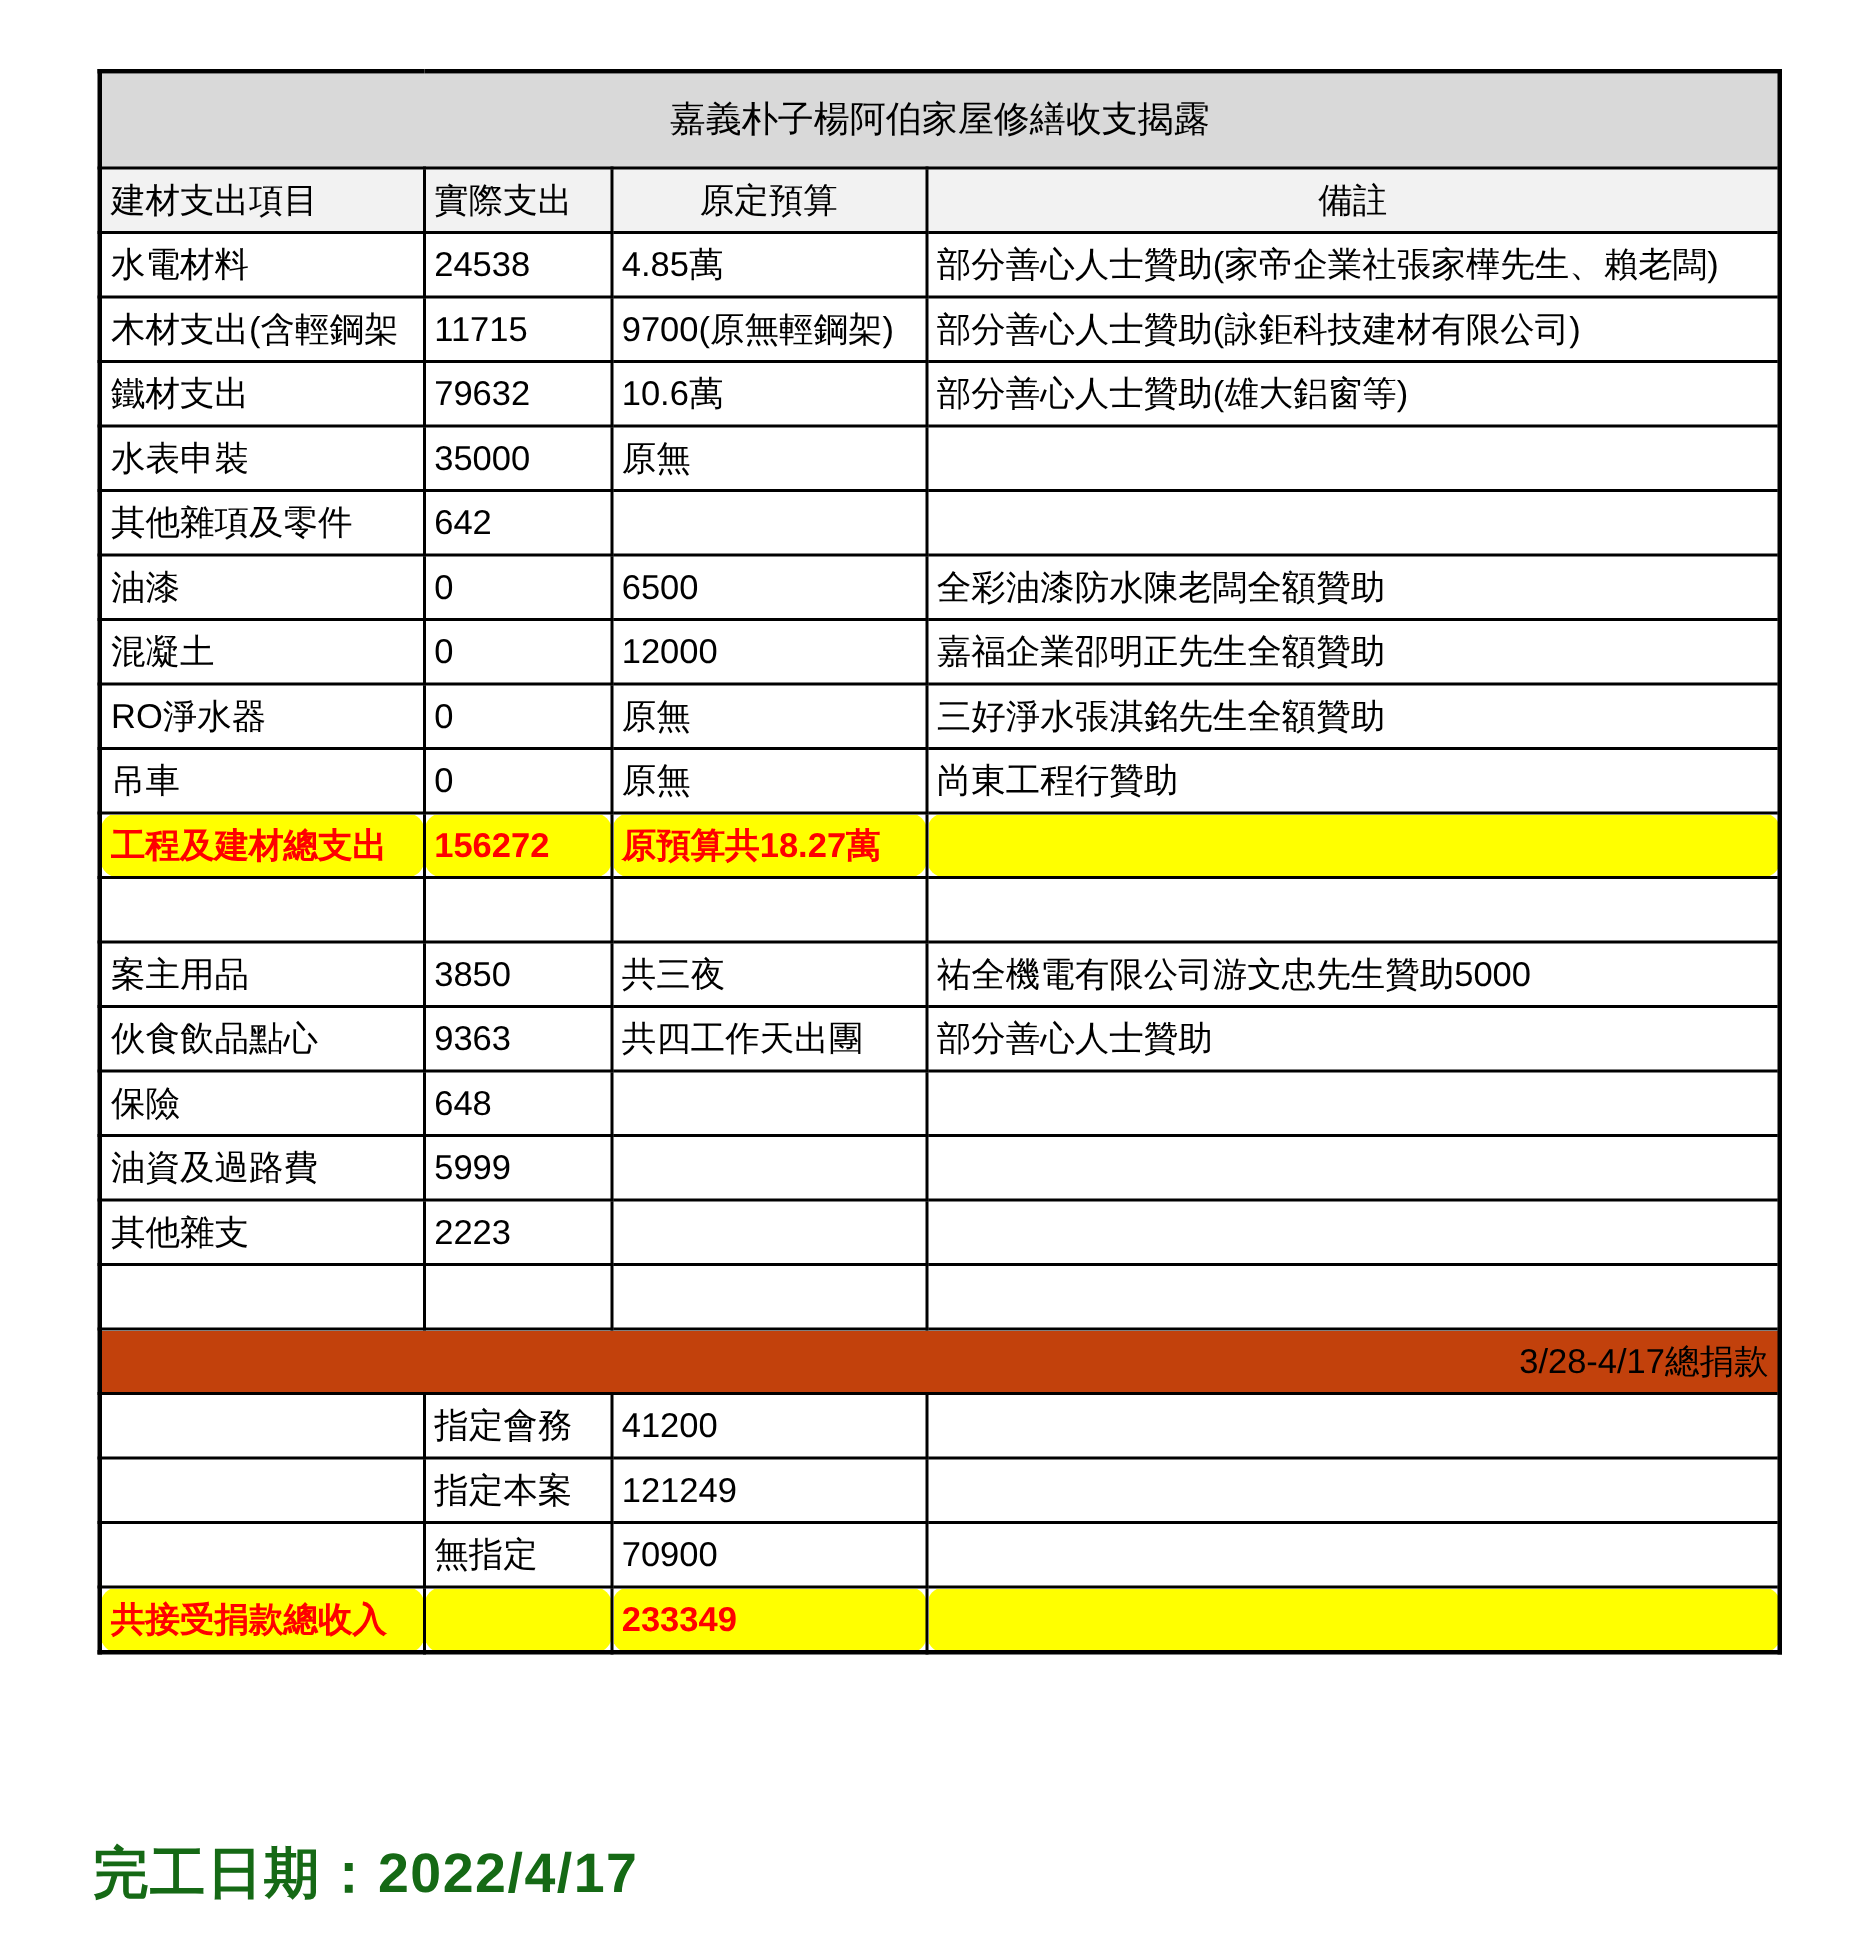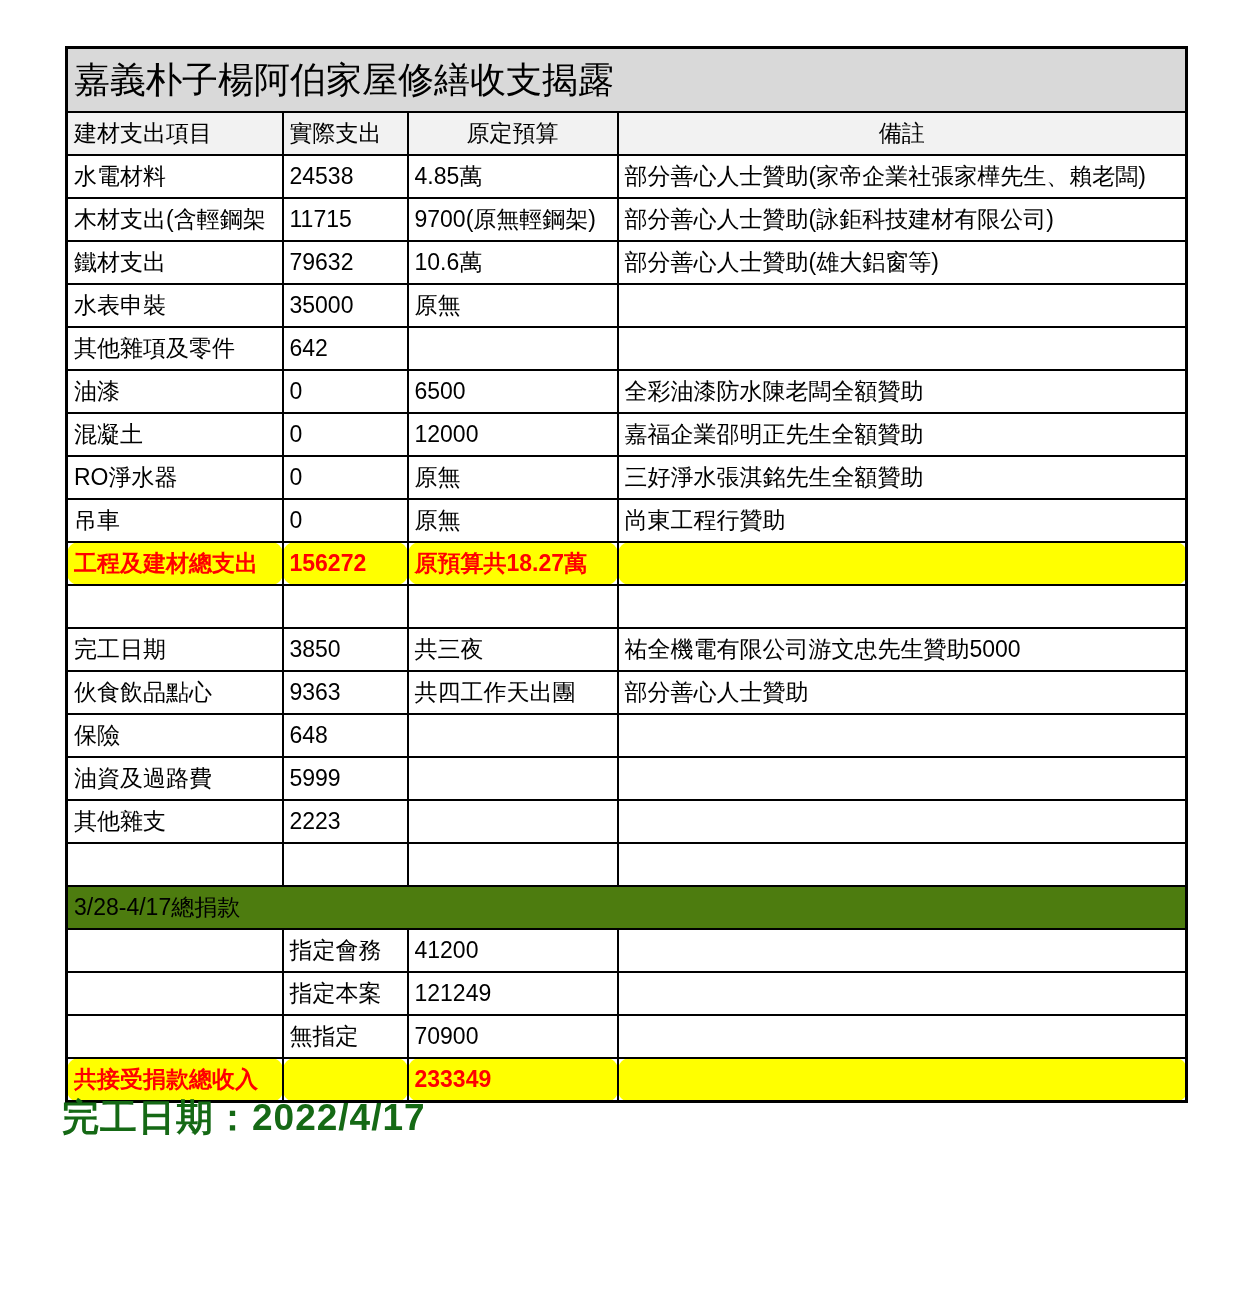--- a/index.html
+++ b/index.html
@@ -6,29 +6,29 @@
   body{
     width:1240px;height:1292px;background:#ffffff;position:relative;
     font-family:"Liberation Sans",sans-serif;color:#000;
   }
   .sheet{position:absolute;left:65px;top:46px;}
   table{border-collapse:collapse;table-layout:fixed;width:1120px;border:3px solid #000;}
   td{
     border:2px solid #000;height:41px;padding:0 6px;font-size:23px;
     white-space:nowrap;overflow:hidden;vertical-align:middle;line-height:1.1;
   }
-  td.title-cell{height:62px;background:#d9d9d9;text-align:left;font-size:36px;}
+  td.title-cell{height:62px;background:#d9d9d9;text-align:center;font-size:24px;}
   tr.head td{background:#f2f2f2;}
   td.c{text-align:center;}
   td.r{text-align:left;}
   tr.hl td{background:#ffff00;border-radius:12px;}
   .red{color:#ff0000;font-weight:bold;}
-  td.dhead{background:#4d7c0f;text-align:left;}
+  td.dhead{background:#c2410c;text-align:right;}
   .footer-line{
-    position:absolute;left:62px;top:1093px;font-size:37px;font-weight:bold;
+    position:absolute;left:62px;top:1224px;font-size:37px;font-weight:bold;
     color:#156915;letter-spacing:1px;
   }
 </style>
 </head>
 <body>
 
 <div class="sheet">
 <table>
   <colgroup>
         <col style="width:216px">
@@ -112,21 +112,21 @@
   </tr>
 
   <tr>
     <td></td>
     <td></td>
     <td></td>
     <td></td>
   </tr>
 
   <tr>
-    <td>完工日期</td>
+    <td>案主用品</td>
     <td class="r">3850</td>
     <td>共三夜</td>
     <td>祐全機電有限公司游文忠先生贊助5000</td>
   </tr>
   <tr>
     <td>伙食飲品點心</td>
     <td class="r">9363</td>
     <td>共四工作天出團</td>
     <td>部分善心人士贊助</td>
   </tr>

